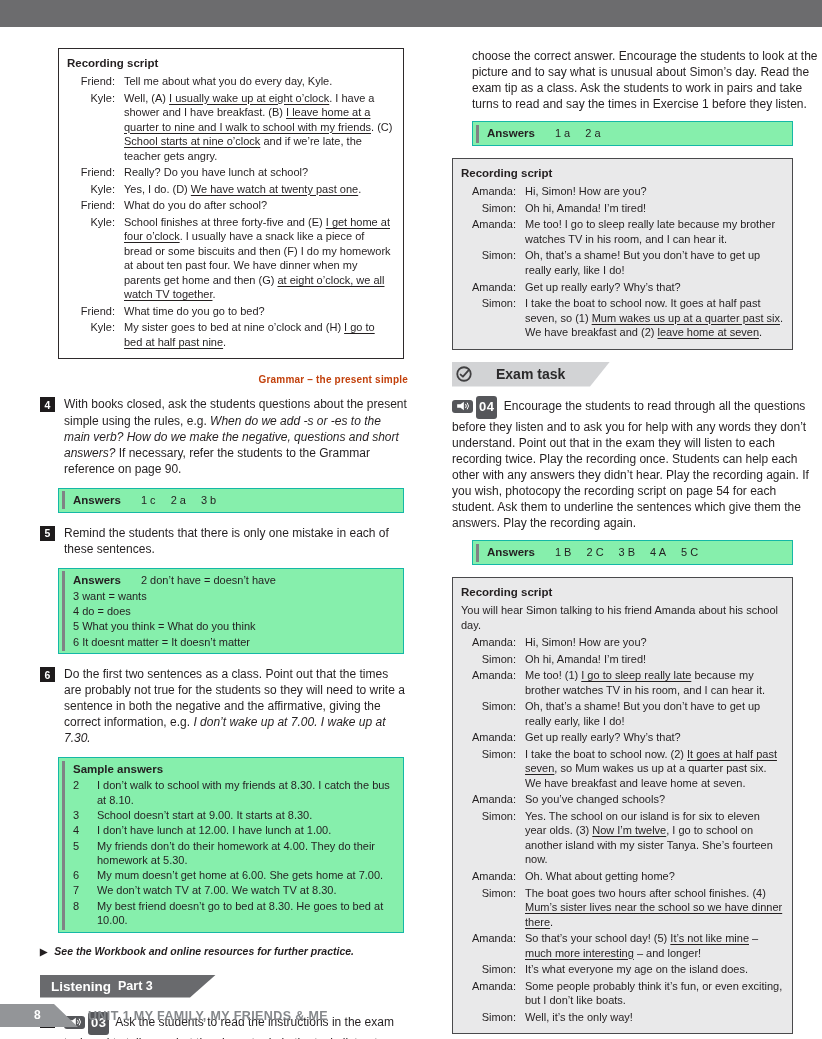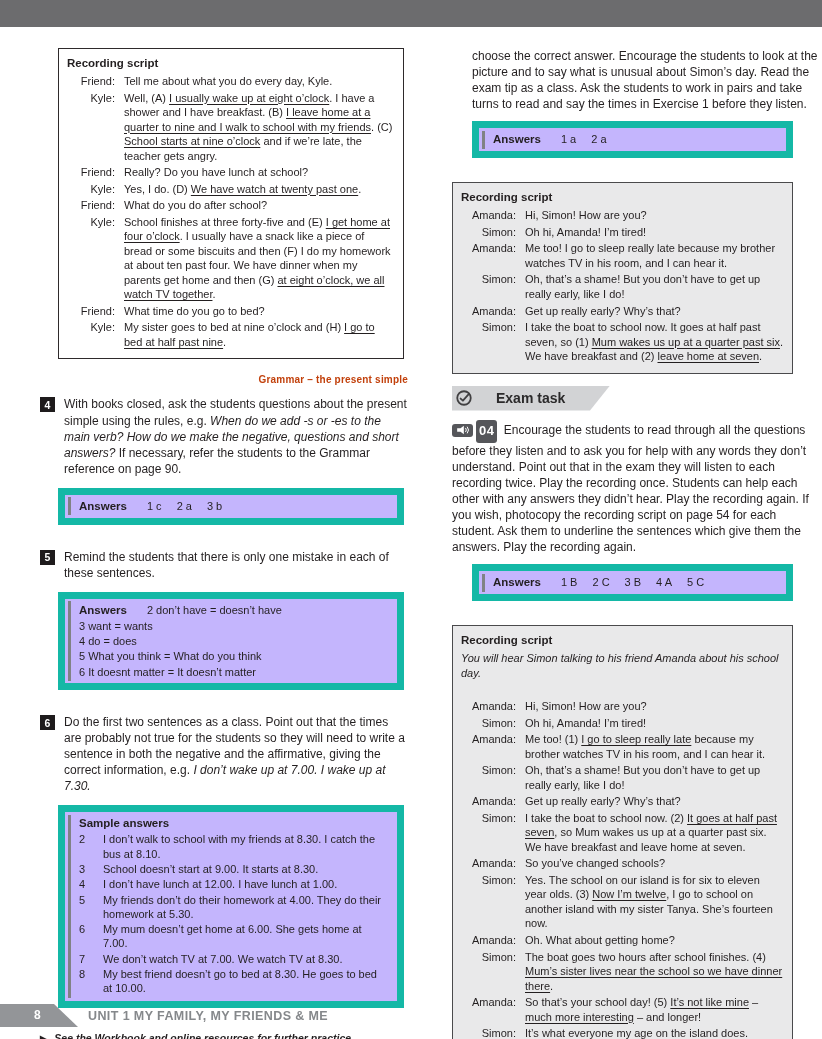--- a/index.html
+++ b/index.html
@@ -10,21 +10,21 @@
   .top-band{position:absolute;left:0;top:0;width:822px;height:27px;background:#6c6c6e;}
   .col{position:absolute;top:48px;}
   .col-left{left:40px;width:368px;}
   .col-right{left:452px;width:368px;}
 
   
   .rs-box{box-sizing:border-box;border:1.5px solid #2e2a2b;background:#ffffff;
           padding:7px 8px 7px 8px;font-size:11px;line-height:1.32;}
   .rs-box.gray{background:#e9e9ea;border:1px solid #4a4a4c;}
   .rs-title{font-weight:bold;font-size:11.5px;margin-bottom:3px;}
-  .rs-intro{font-style:italic;margin-bottom:19px;}
+  .rs-intro{margin-bottom:3px;}
   .rs-row{display:flex;margin-bottom:2px;}
   .rs-speaker{flex:0 0 48px;text-align:right;margin-right:9px;}
   .rs-wide .rs-speaker{flex-basis:55px;}
   .rs-text{flex:1;}
   .rs-text u{text-underline-offset:2px;}
 
   
   .grammar-heading{margin:15px 0 11px 2px;font-size:10px;font-weight:bold;color:#c2410c;letter-spacing:0.2px;text-align:right;}
   .listening-banner{width:176px;height:23px;background:#696a6d;color:#fff;
       clip-path:polygon(0 0,100% 0,calc(100% - 26px) 100%,0 100%);
@@ -39,22 +39,22 @@
       margin:12px 0 9px 0;}
   .exam-header .eh-title{font-weight:bold;font-size:14px;color:#2b2a2b;}
 
   
   .task{display:flex;margin:0 0 11px 0;}
   .task-num{flex:0 0 15px;height:15px;background:#1e1b1c;color:#fff;font-weight:bold;
       font-size:10.5px;display:flex;align-items:center;justify-content:center;margin:1px 9px 0 0;}
   .task-text{flex:1;font-size:12px;line-height:1.34;}
 
   
-  .ans-box{box-sizing:border-box;border:7px solid #14b8a6;position:relative;
-      padding:4px 8px 4px 14px;font-size:11px;line-height:1.3;margin:0 0 24px 18px;background:#c4b5fd;}
+  .ans-box{box-sizing:border-box;border:1px solid #14b8a6;position:relative;
+      padding:4px 8px 4px 14px;font-size:11px;line-height:1.3;margin:0 0 12px 18px;background:#86efac;}
   .ans-box::before{content:"";position:absolute;left:2.5px;top:2.5px;bottom:2.5px;width:3px;background:#808285;}
   .ans-label{font-weight:bold;font-size:11.5px;margin-right:20px;}
   .ans-val{margin-right:15px;}
   .ans-line{margin-top:1px;}
   .col-left .ans-box,.col-left .rs-box{margin-left:18px;width:346px;}
   .col-right .rs-box{width:341px;}
   .col-right .ans-box{margin-left:20px;width:321px;}
   .col-right .indent{margin-left:20px;width:348px;}
 
   

